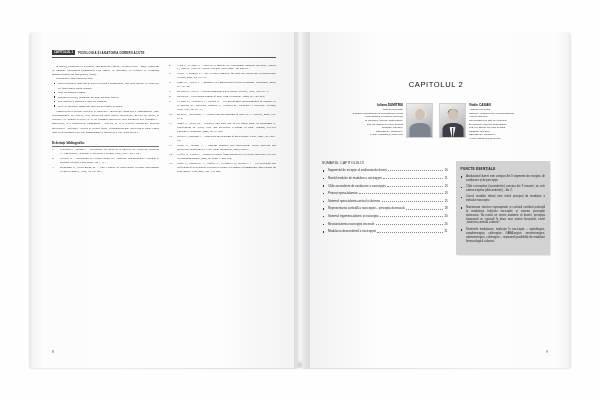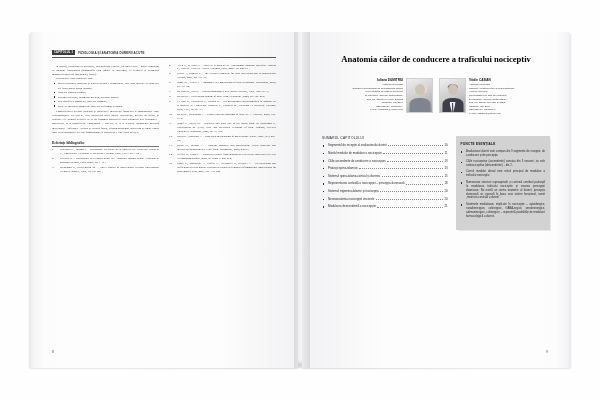--- a/index.html
+++ b/index.html
@@ -184,21 +184,21 @@
 
         </div>
       </div>
 
       <div class="folio l">8</div>
     </div>
 
     <div class="page right">
 
       <div class="rp-inner">
-        <div class="chap-title">Anatomia căilor de conducere a traficului nociceptiv</div>
+        <div class="chap-no">CAPITOLUL 2</div>
 
         <div class="authors">
 
           <div class="auth">
             <div class="auth-txt ra">
               <div class="auth-name">Iuliana DUMITRIU</div>
               <div>Asistent universitar</div>
               <div>Catedra Fiziopatologie și fiziopatologie clinică</div>
               <div>Universitatea de Stat de Medicină</div>
               <div>și Farmacie "Nicolae Testemițanu"</div>

